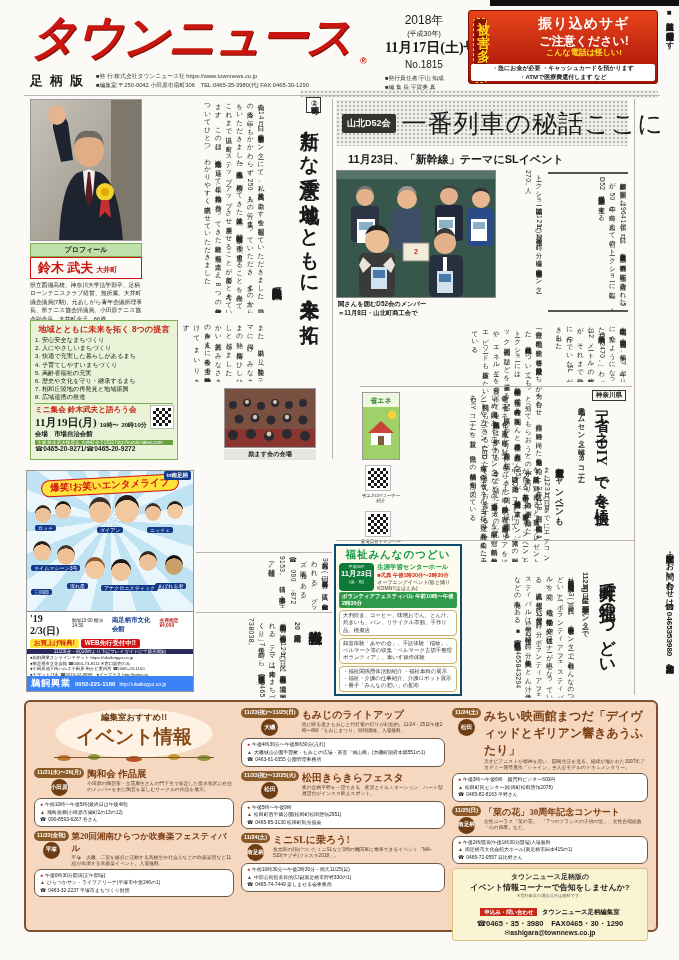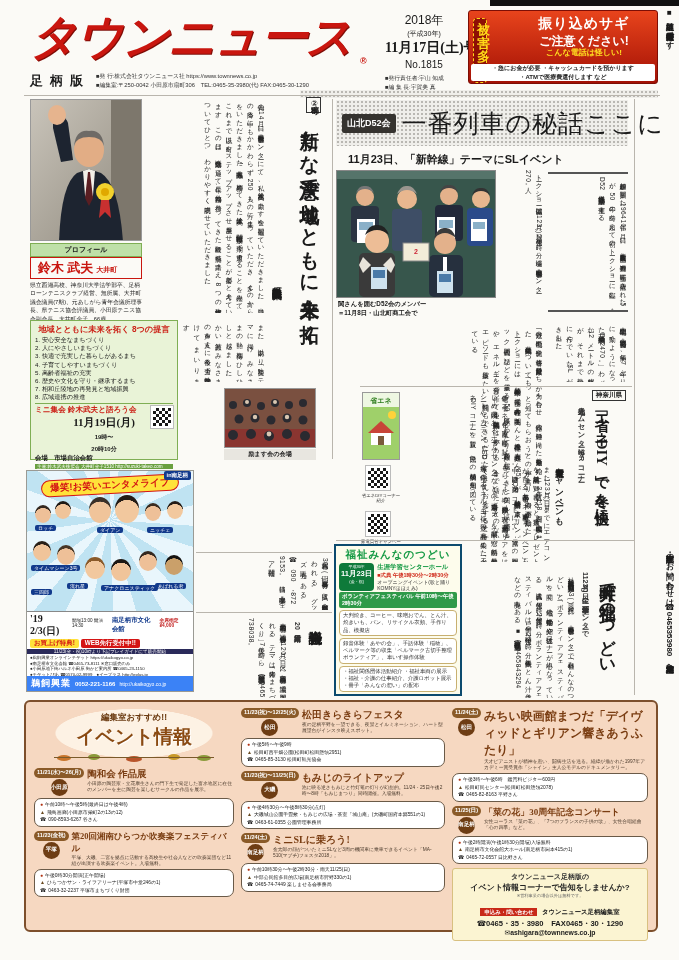--- a/index.html
+++ b/index.html
@@ -126,21 +126,21 @@
       <div>2. 人にやさしいまちづくり</div>
       <div>3. 快適で充実した暮らしがあるまち</div>
       <div>4. 子育てしやすいまちづくり</div>
       <div>5. 高齢者福祉の充実</div>
       <div>6. 歴史や文化を守り・継承するまち</div>
       <div>7. 相和丘陵地の再発見と地域振興</div>
       <div>8. 広域連携の推進</div>
     </div>
     <div style="border-top:1px solid #7fae54;margin-top:1px;padding-top:1px;position:relative;">
       <div style="color:#cc2218;font-weight:bold;font-size:7.6px;">ミニ集会 鈴木武夫と語ろう会</div>
-      <div style="display:flex;align-items:center;gap:3px;flex-direction:column;">
+      <div style="display:flex;align-items:flex-end;gap:3px;">
         <span class="serif" style="font-size:11px;font-weight:bold;white-space:nowrap;">11月19日(月)</span>
         <span style="font-size:6px;font-weight:bold;">19時〜</span>
         <span style="font-size:6px;font-weight:bold;">20時10分</span>
       </div>
       <div style="font-size:6.4px;font-weight:bold;">会場　市場自治会館</div>
       <div class="qr" style="position:absolute;right:0;top:2px;width:22px;height:22px;"></div>
     </div>
     <div style="background:#6aa040;color:#fff;font-size:4.6px;margin-top:1px;padding:0 2px;white-space:nowrap;overflow:hidden;">主催:鈴木武夫後援会 大井町金子1510 http://suzuki-takeo.com</div>
     <div style="font-size:6.6px;font-weight:bold;">☎0465-20-9271/☎0465-20-9272</div>
   </div>
@@ -403,50 +403,50 @@
           <div><span class="ic" style="color:#6a4a20;">▲</span><span>ひらつかサン・ライフアリーナ(平塚市中堂246の1)</span></div>
           <div><span class="ic">☎</span><span>0463-32-2237 平塚市まちづくり財団</span></div>
         </div>
       </div>
     </div>
 
     <div style="width:204px;display:flex;flex-direction:column;gap:4px;">
       <div>
         <div style="display:flex;gap:3px;align-items:flex-start;">
           <div style="display:flex;flex-direction:column;gap:1px;align-items:center;">
+            <span class="badge-date">11/23(祝)〜11/25(日)</span>
+            <span class="badge-area">大磯</span>
+          </div>
+          <div>
+            <div class="ev-title" style="font-size:10px;">もみじのライトアップ</div>
+            <div class="ev-desc">池に映る逆さもみじと竹灯篭の灯りが幻想的。11/24・25日午後2時〜8時「もみじまつり」同時開催。入場無料。</div>
+          </div>
+        </div>
+        <div class="ev-box" style="margin-top:2px;">
+          <div><span class="ic" style="color:#b03010;">●</span><span>午後4時30分〜午後8時30分(点灯)</span></div>
+          <div><span class="ic" style="color:#6a4a20;">▲</span><span>大磯城山公園千畳敷・もみじの広場・茶室「城山庵」(大磯町国府本郷551の1)</span></div>
+          <div><span class="ic">☎</span><span>0463-61-0355 公園管理事務所</span></div>
+        </div>
+      </div>
+
+      <div>
+        <div style="display:flex;gap:3px;align-items:flex-start;">
+          <div style="display:flex;flex-direction:column;gap:1px;align-items:center;">
             <span class="badge-date">11/23(祝)〜12/25(火)</span>
             <span class="badge-area">松田</span>
           </div>
           <div>
             <div class="ev-title" style="font-size:10px;">松田きらきらフェスタ</div>
             <div class="ev-desc">夜の足柄平野を一望できる、夜景とイルミネーション、ハート型展望台がインスタ映えスポット。</div>
           </div>
         </div>
         <div class="ev-box" style="margin-top:2px;">
           <div><span class="ic" style="color:#b03010;">●</span><span>午後5時〜午後9時</span></div>
           <div><span class="ic" style="color:#6a4a20;">▲</span><span>松田町西平畑公園(松田町松田惣領2951)</span></div>
           <div><span class="ic">☎</span><span>0465-85-3130 松田町観光協会</span></div>
-        </div>
-      </div>
-
-      <div>
-        <div style="display:flex;gap:3px;align-items:flex-start;">
-          <div style="display:flex;flex-direction:column;gap:1px;align-items:center;">
-            <span class="badge-date">11/23(祝)〜11/25(日)</span>
-            <span class="badge-area">大磯</span>
-          </div>
-          <div>
-            <div class="ev-title" style="font-size:10px;">もみじのライトアップ</div>
-            <div class="ev-desc">池に映る逆さもみじと竹灯篭の灯りが幻想的。11/24・25日午後2時〜8時「もみじまつり」同時開催。入場無料。</div>
-          </div>
-        </div>
-        <div class="ev-box" style="margin-top:2px;">
-          <div><span class="ic" style="color:#b03010;">●</span><span>午後4時30分〜午後8時30分(点灯)</span></div>
-          <div><span class="ic" style="color:#6a4a20;">▲</span><span>大磯城山公園千畳敷・もみじの広場・茶室「城山庵」(大磯町国府本郷551の1)</span></div>
-          <div><span class="ic">☎</span><span>0463-61-0355 公園管理事務所</span></div>
         </div>
       </div>
 
       <div>
         <div style="display:flex;gap:3px;align-items:flex-start;">
           <div style="display:flex;flex-direction:column;gap:1px;align-items:center;">
             <span class="badge-date">11/24(土)</span>
             <span class="badge-area">南足柄</span>
           </div>
           <div>

